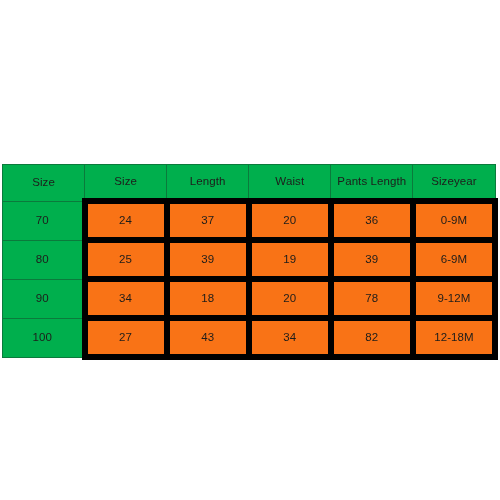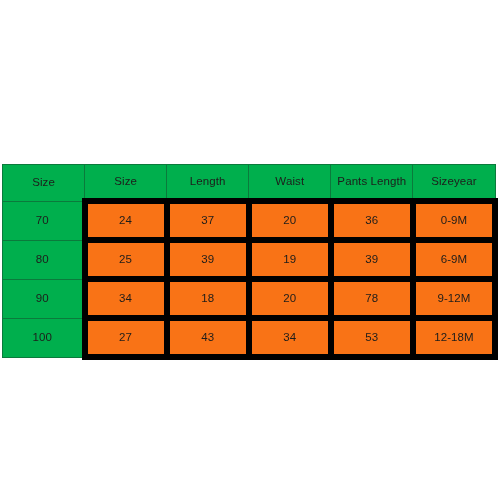--- a/index.html
+++ b/index.html
@@ -106,20 +106,20 @@
         <td class="cell-amber">20</td>
         <td class="cell-amber">78</td>
         <td class="cell-amber">9-12M</td>
       </tr>
 
       <tr>
         <td class="cell-green">100</td>
         <td class="cell-amber">27</td>
         <td class="cell-amber">43</td>
         <td class="cell-amber">34</td>
-        <td class="cell-amber">53</td>
+        <td class="cell-amber">82</td>
         <td class="cell-amber">12-18M</td>
       </tr>
 
     </tbody>
   </table>
 
 </div>
 
 </body></html>

